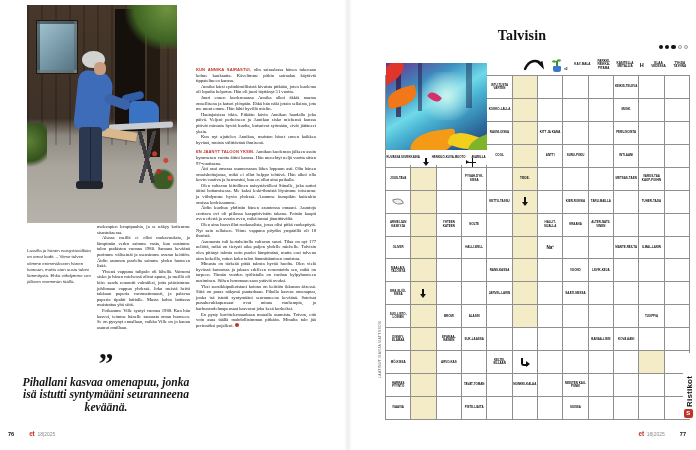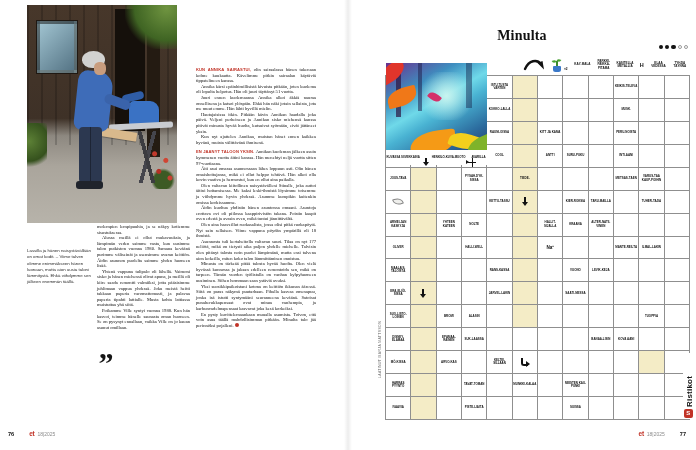--- a/index.html
+++ b/index.html
@@ -183,34 +183,35 @@
     <p class="art-p">Äidin kuoltua yhdistin hänen asuntonsa omaani. Asuntoja erottava ovi oli piilossa kaappirivistön takana. Poistin kaapit oven edestä ja avasin oven, mikä tuntui jännittävältä.</p>
     <p class="art-p">Olen aina haaveillut ruokasalista, jossa olisi pitkä ruokapöytä. Nyt sain sellaisen. Viime vappuna pöydän ympärillä oli 18 ihmistä.</p>
     <p class="art-p">Asunnosta tuli kertaheitolla valtavan suuri. Tilaa on nyt 177 neliötä, mikä on tietysti aika paljon yhdelle miehelle. Talvisin olen pitänyt talosta noin puolet lämpimänä, mutta ensi talvena aion kokeilla, miten koko talon lämmittäminen onnistuu.</p>
     <p class="art-p">Minusta on tärkeää pitää talosta hyvää huolta. Olen vielä hyvässä kunnossa ja jaksan edelleen remontoida sen, mikä on tarpeen. Tämän vuoden työlistalla on vanhan kylpyhuoneen uusiminen. Siihen hommaan saan ystäviä avuksi.</p>
     <p class="art-p">Yksi suosikkipaikoistani kotona on keittiön ikkunan ääressä. Siitä on paras näkymä puutarhaan. Pihalla kasvaa omenapuu, jonka isä istutti syntymääni seuranneena keväänä. Satoisat punaherukkapensaat ovat minua vanhempia, ja karhunvadelmapensaat kasvavat joka kesä korkeiksi.</p>
     <p class="art-p">En pysty kuvittelemaankaan muualla asumista. Toivon, että voin asua täällä mahdollisimman pitkään. Minulta talo jää perinnöksi pojalleni.<span class="endmark" style="background: rgb(193, 51, 39);"></span></p>
   </div>
 
 <div class="quote">
   <span class="qmark">”</span>
+  <div class="qtext">Pihallani kasvaa omenapuu, jonka isä istutti syntymääni seuranneena keväänä.</div>
 </div>
 
 <div class="foot foot-left">
   <span class="pgnum">76</span>
   <span class="etlogo" style="color: rgb(193, 51, 39);">et</span>
   <span>18|2025</span>
 </div>
 <div class="foot foot-right">
   <span class="etlogo" style="color: rgb(193, 51, 39);">et</span>
   <span>18|2025</span>
   <span class="pgnum">77</span>
 </div>
 
-<div class="rtitle">Minulta</div>
+<div class="rtitle">Talvisin</div>
 
 <div class="xword">
   <div class="dots">
       <span class="dot filled"></span>
       <span class="dot filled"></span>
       <span class="dot filled"></span>
       <span class="dot open"></span>
       <span class="dot open"></span>
     </div>
   <div class="xhead">

